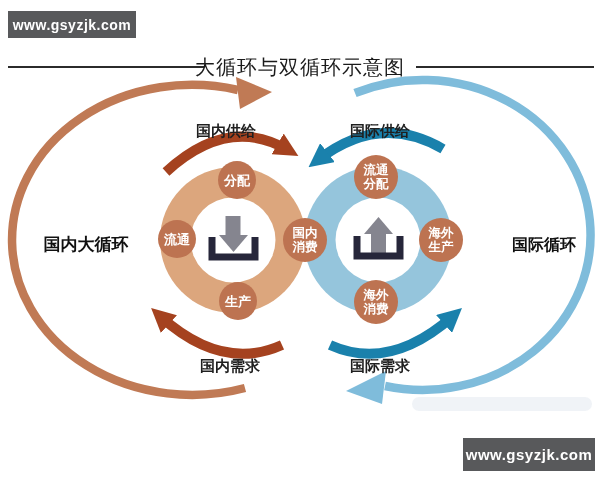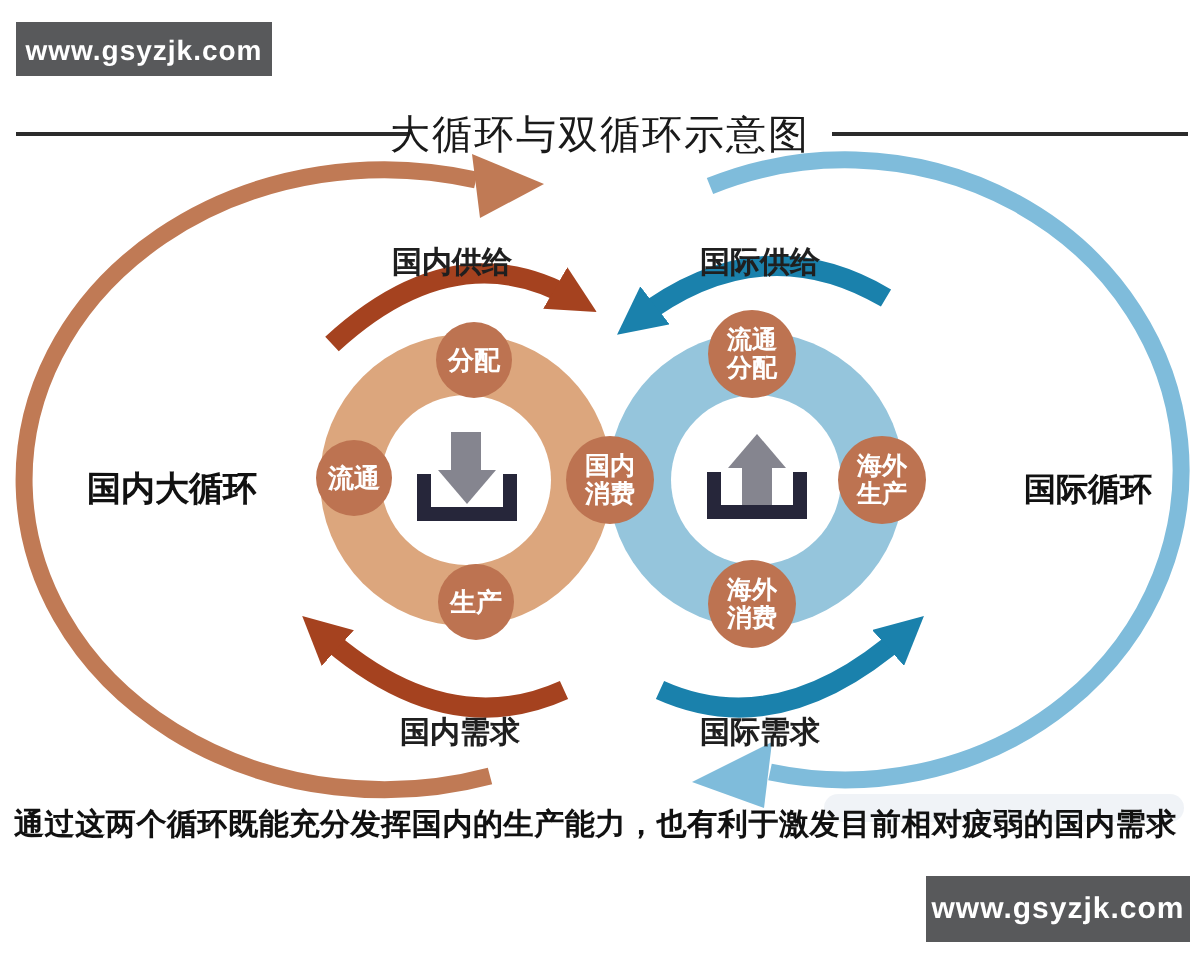--- a/index.html
+++ b/index.html
@@ -114,19 +114,18 @@
     <text class="lbl" x="380" y="136">国际供给</text>
     <text class="lbl" x="230" y="371">国内需求</text>
     <text class="lbl" x="380" y="371">国际需求</text>
 
     <text class="side" x="86" y="250">国内大循环</text>
     <text class="side2" x="544" y="250">国际循环</text>
   </svg>
 
   <div class="faintmark"></div>
 
-  <div class="caption">通过这两个循环既能充分发挥国内的生产能力，也有利于激发目前相对疲弱的国内需求</div>
 
   <div class="banner br">
     <span>www.gsyzjk.com</span>
   </div>
 
 </div>
 
 </body></html>

